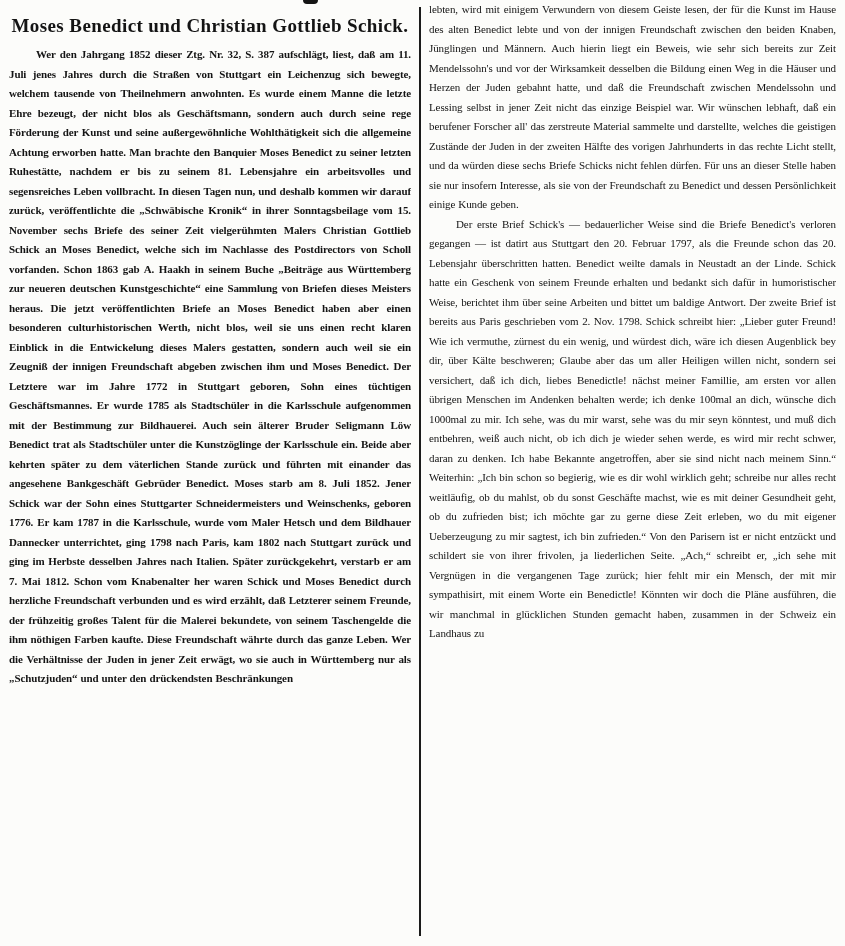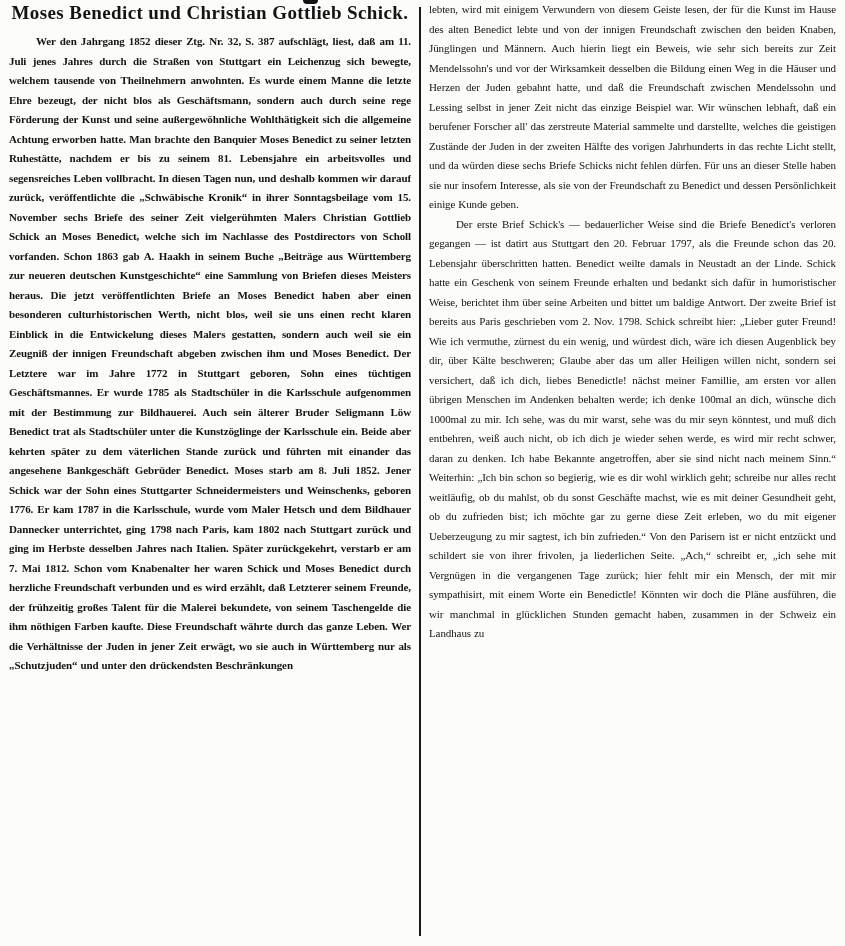--- a/index.html
+++ b/index.html
@@ -26,20 +26,21 @@
   .column {
     position: absolute;
     top: 0;
     overflow: hidden;
   }
   .column-left  { left: 9px;   width: 402px; height: 940px; }
   .column-right { left: 429px; width: 407px; height: 941px; }
 
   .headline {
     margin: 0;
+    padding-top: 13px;
     font-size: 19px;
     line-height: 26px;
     font-weight: 700;
     text-align: center;
     letter-spacing: 0.4px;
     white-space: nowrap;
   }
 
   .body {
     margin: 0;

